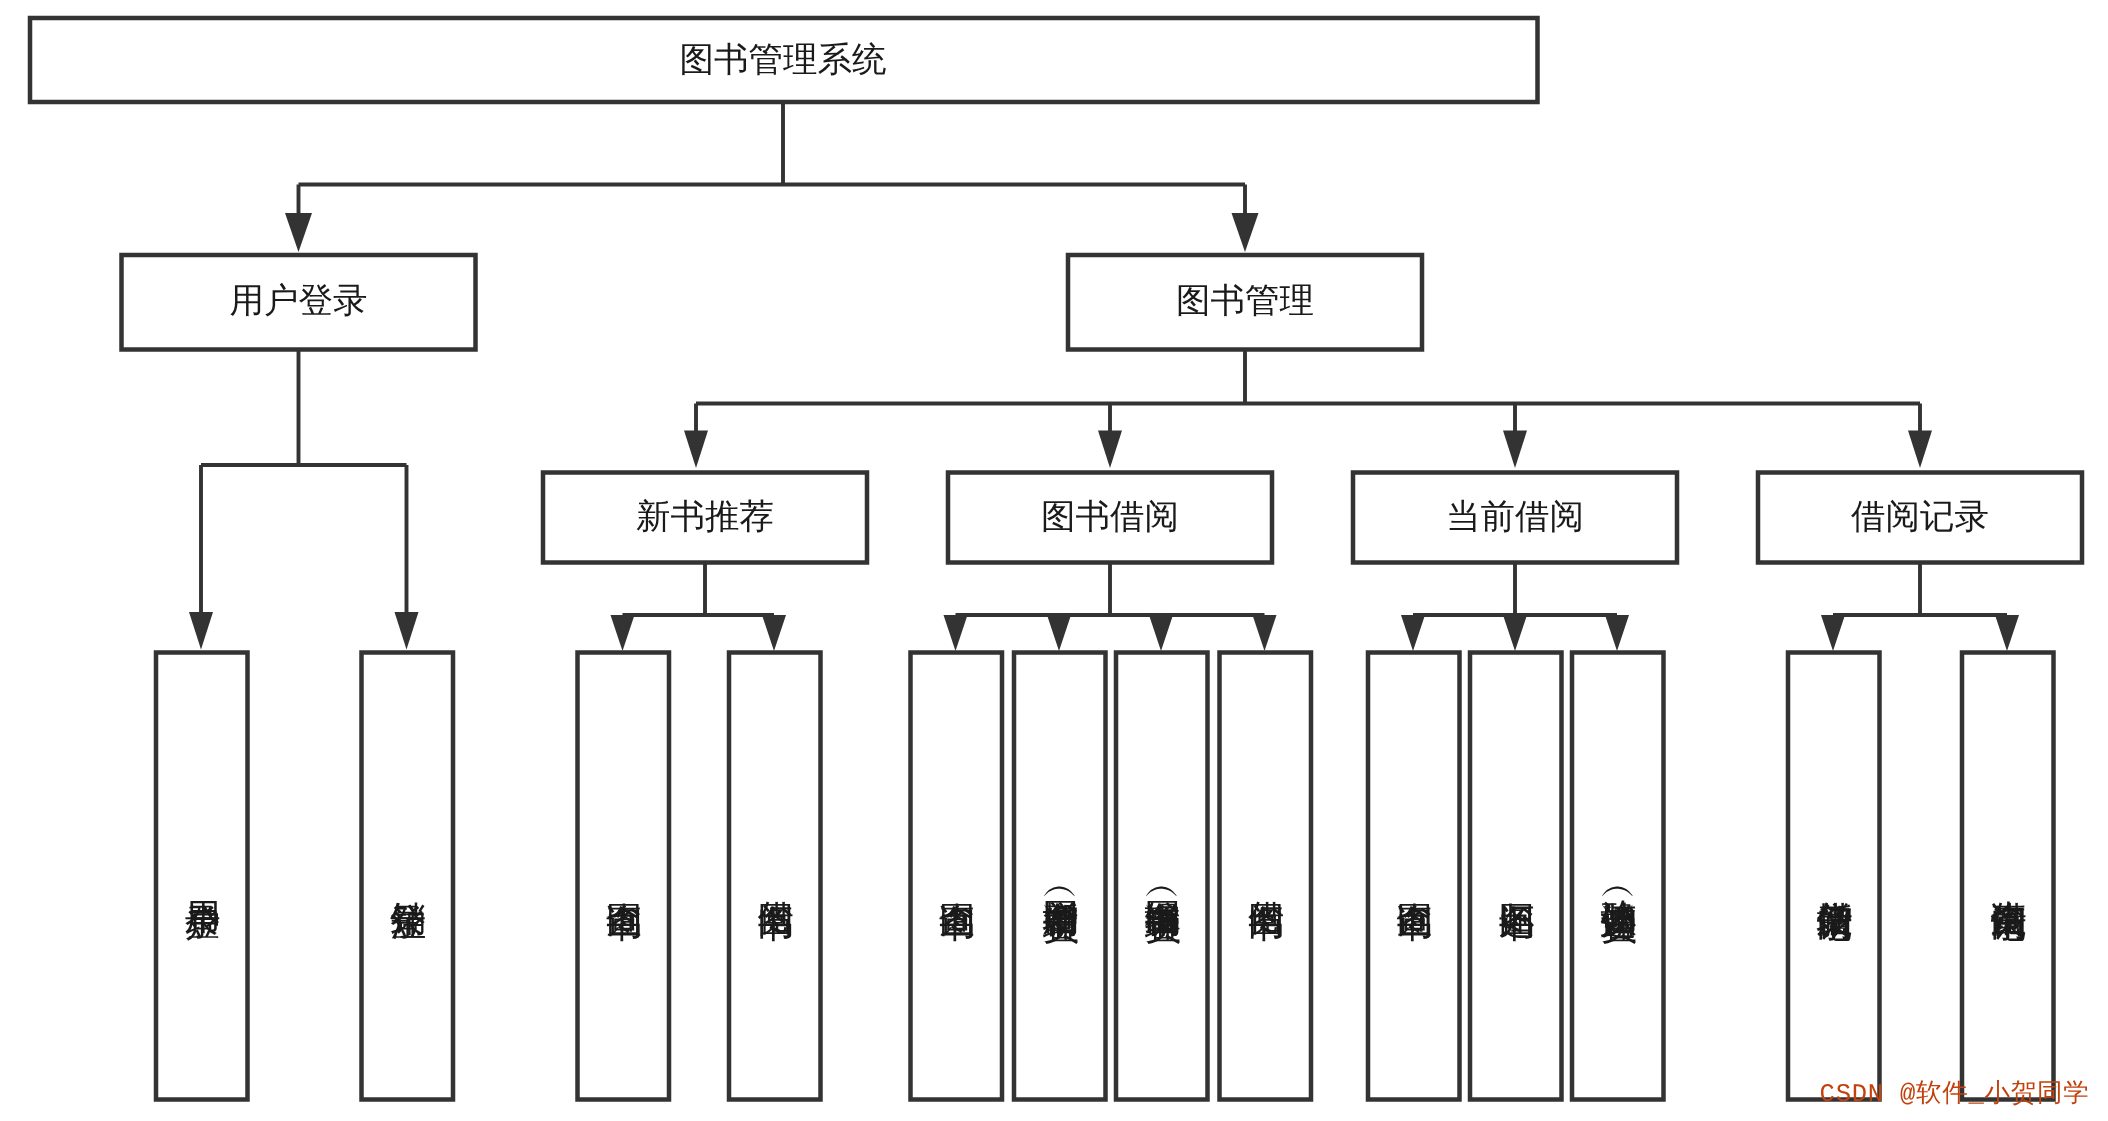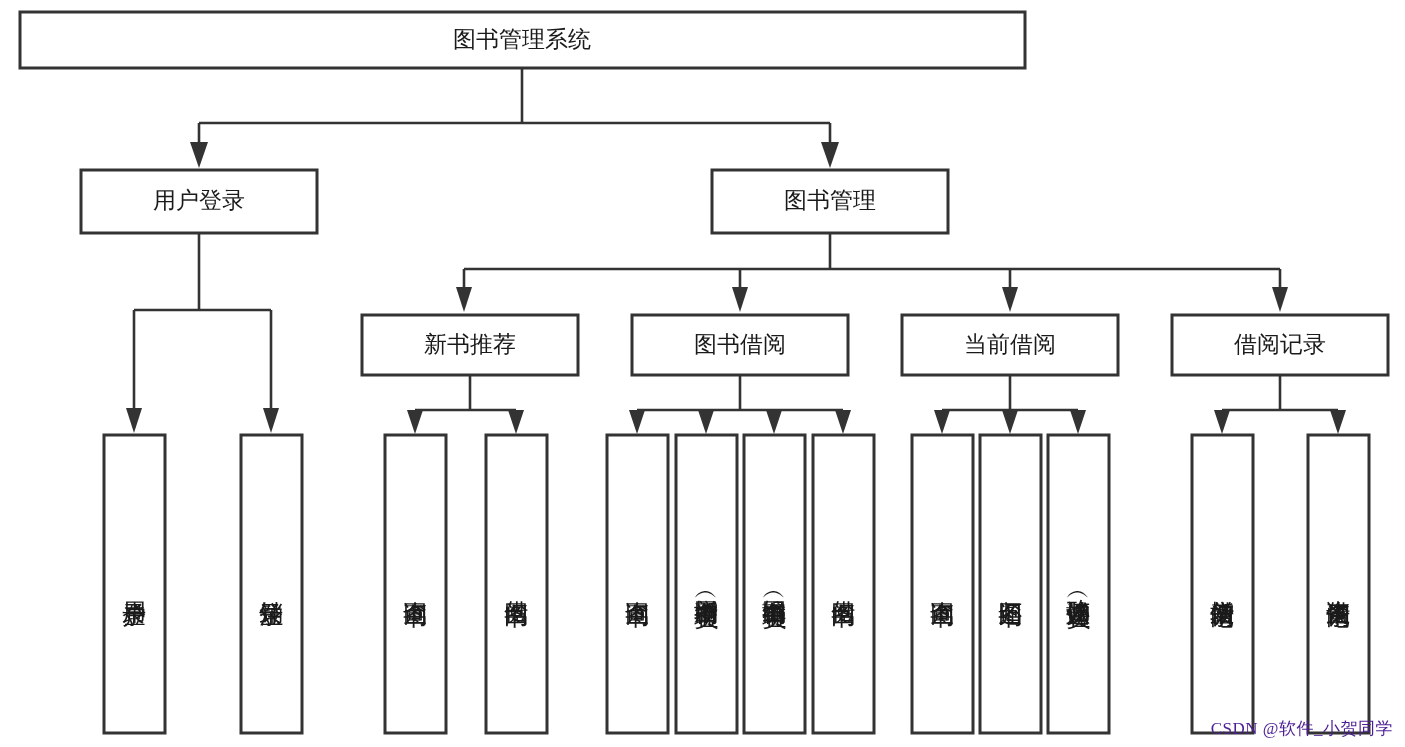--- a/index.html
+++ b/index.html
@@ -60,23 +60,23 @@
     letter-spacing: 1px;
     color: #1a1a1a;
     white-space: nowrap;
     pointer-events: none;
   }
   .watermark {
     position: absolute;
     right: 12px;
     bottom: 6px;
     font-size: 17px;
-    color: #4c1d95;
+    color: #c2410c;
     letter-spacing: 0.5px;
-    font-family: Liberation Serif, serif;
+    font-family: Liberation Mono, monospace;
   }
 </style>
 </head>
 <body>
 
 <div id="diagram-root">
 
   <svg class="diagram-canvas" viewBox="0 0 1405 747">
 
     <g>

